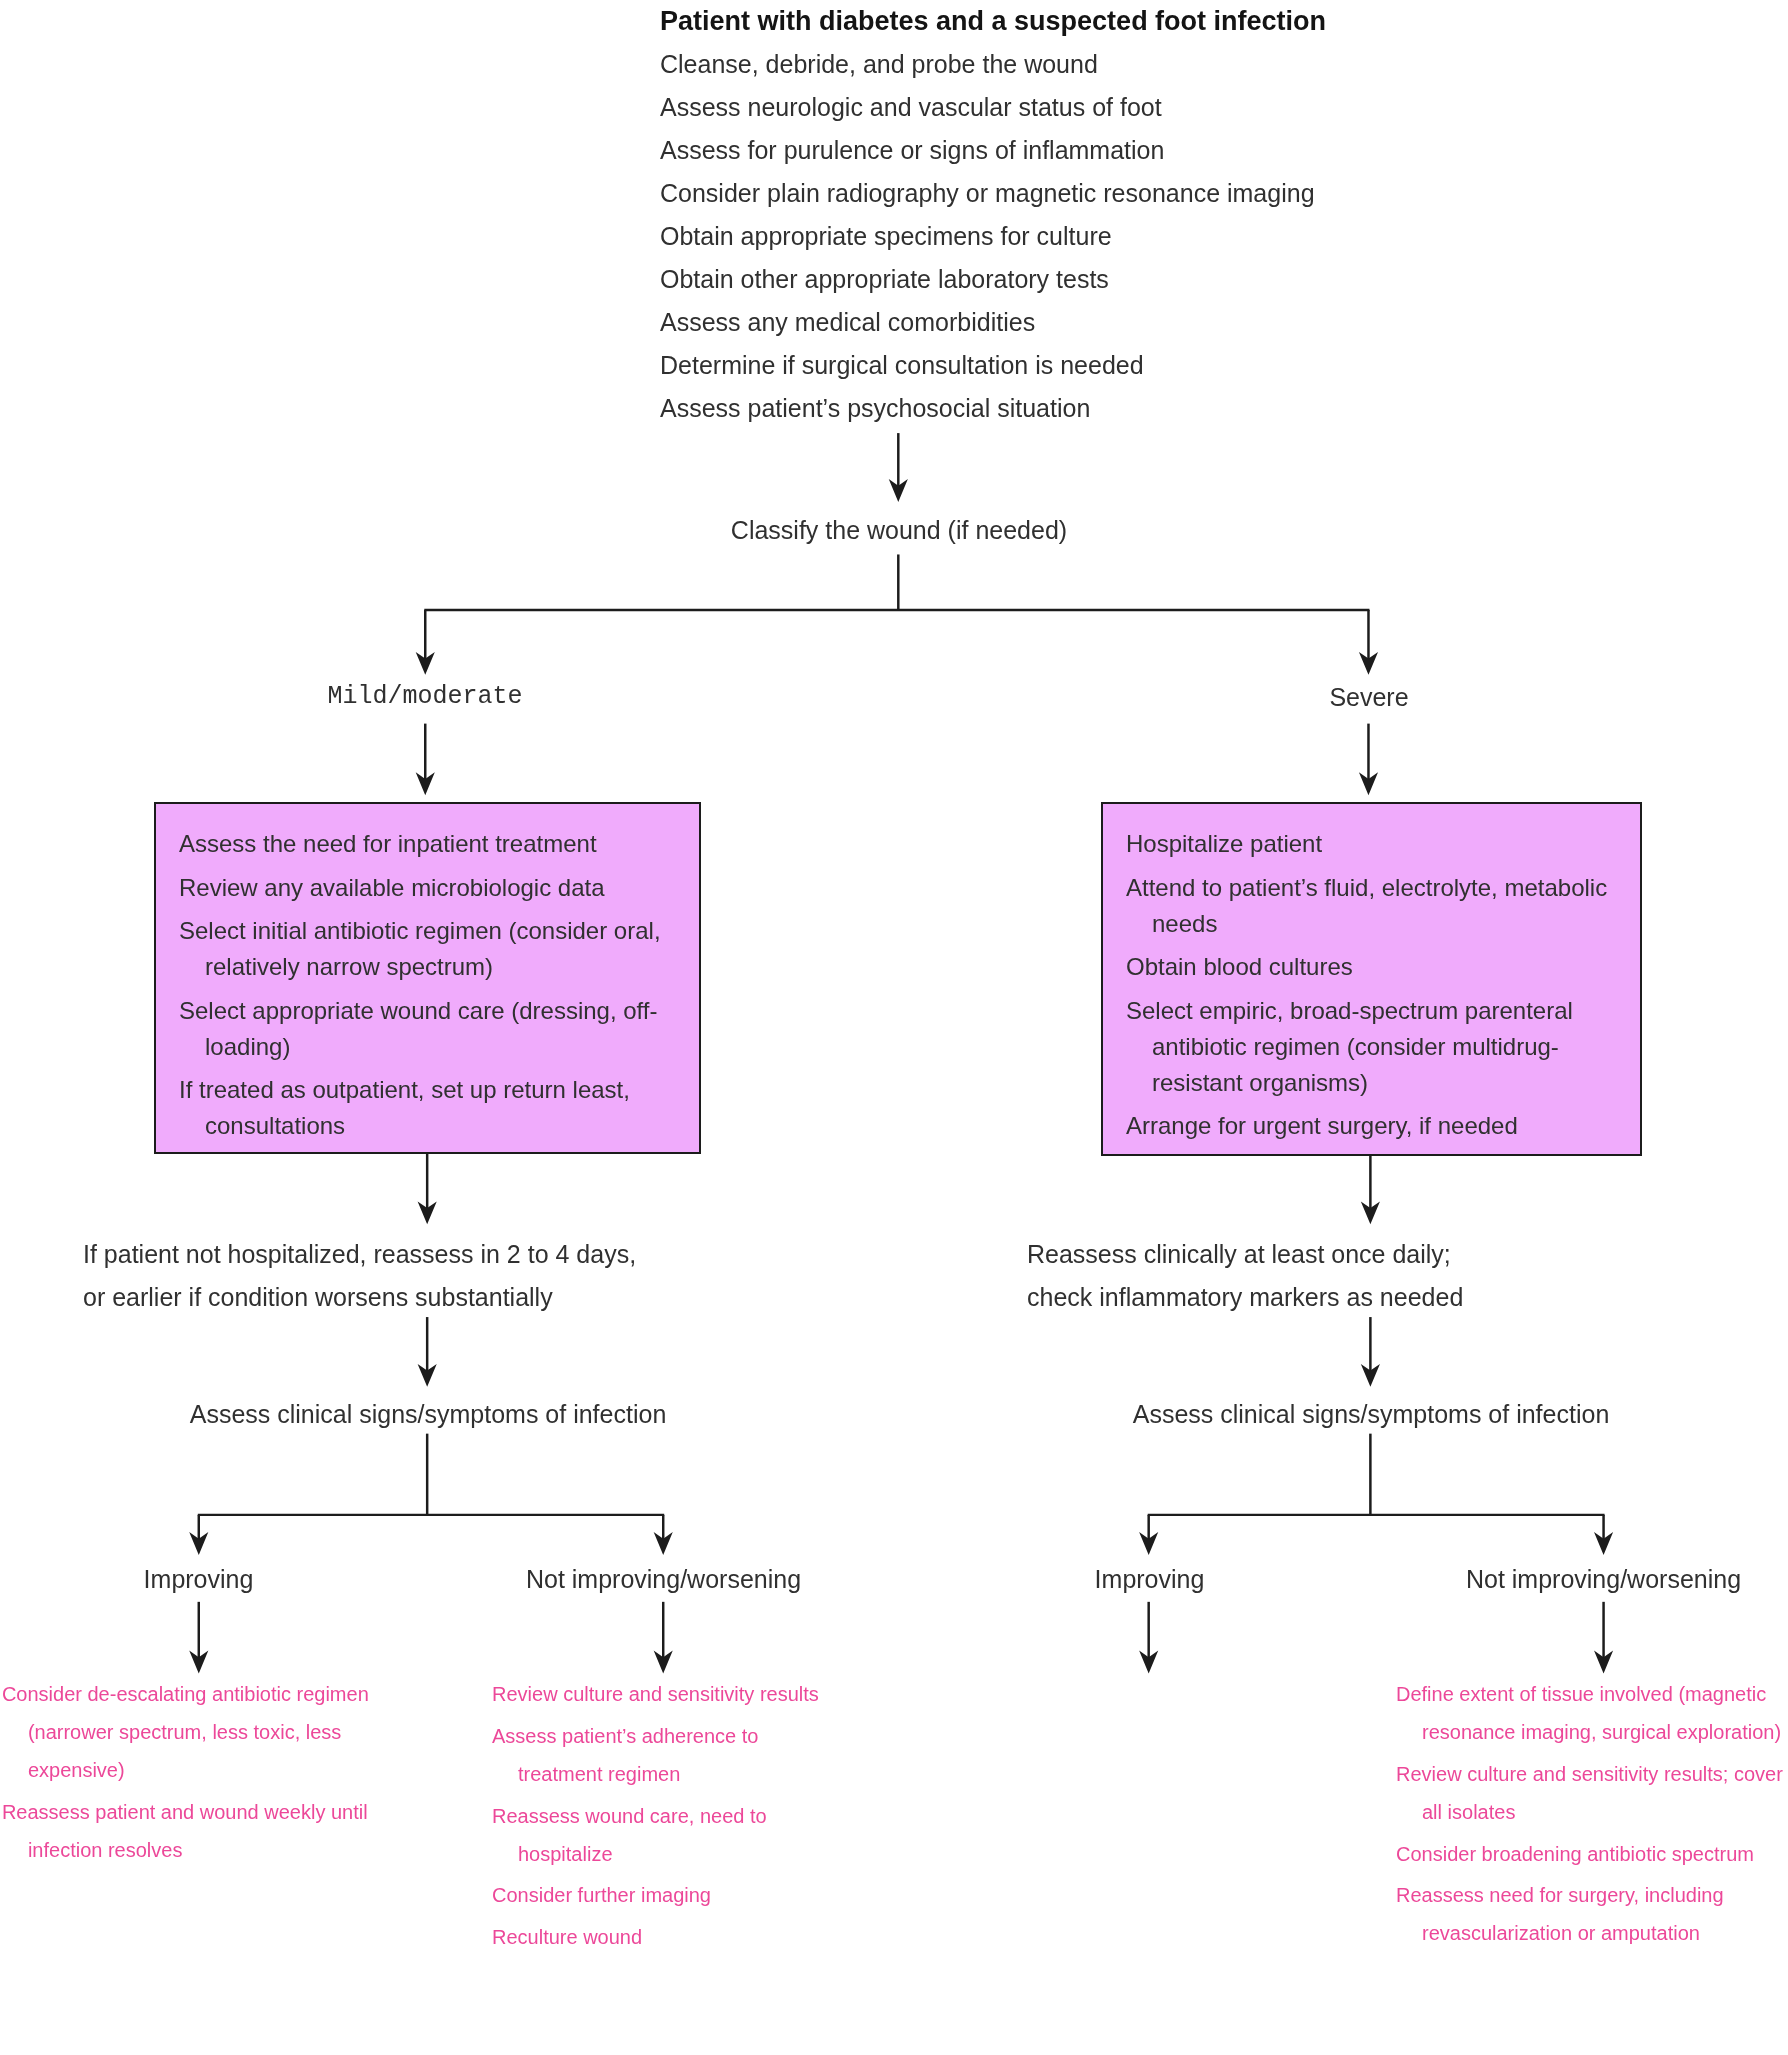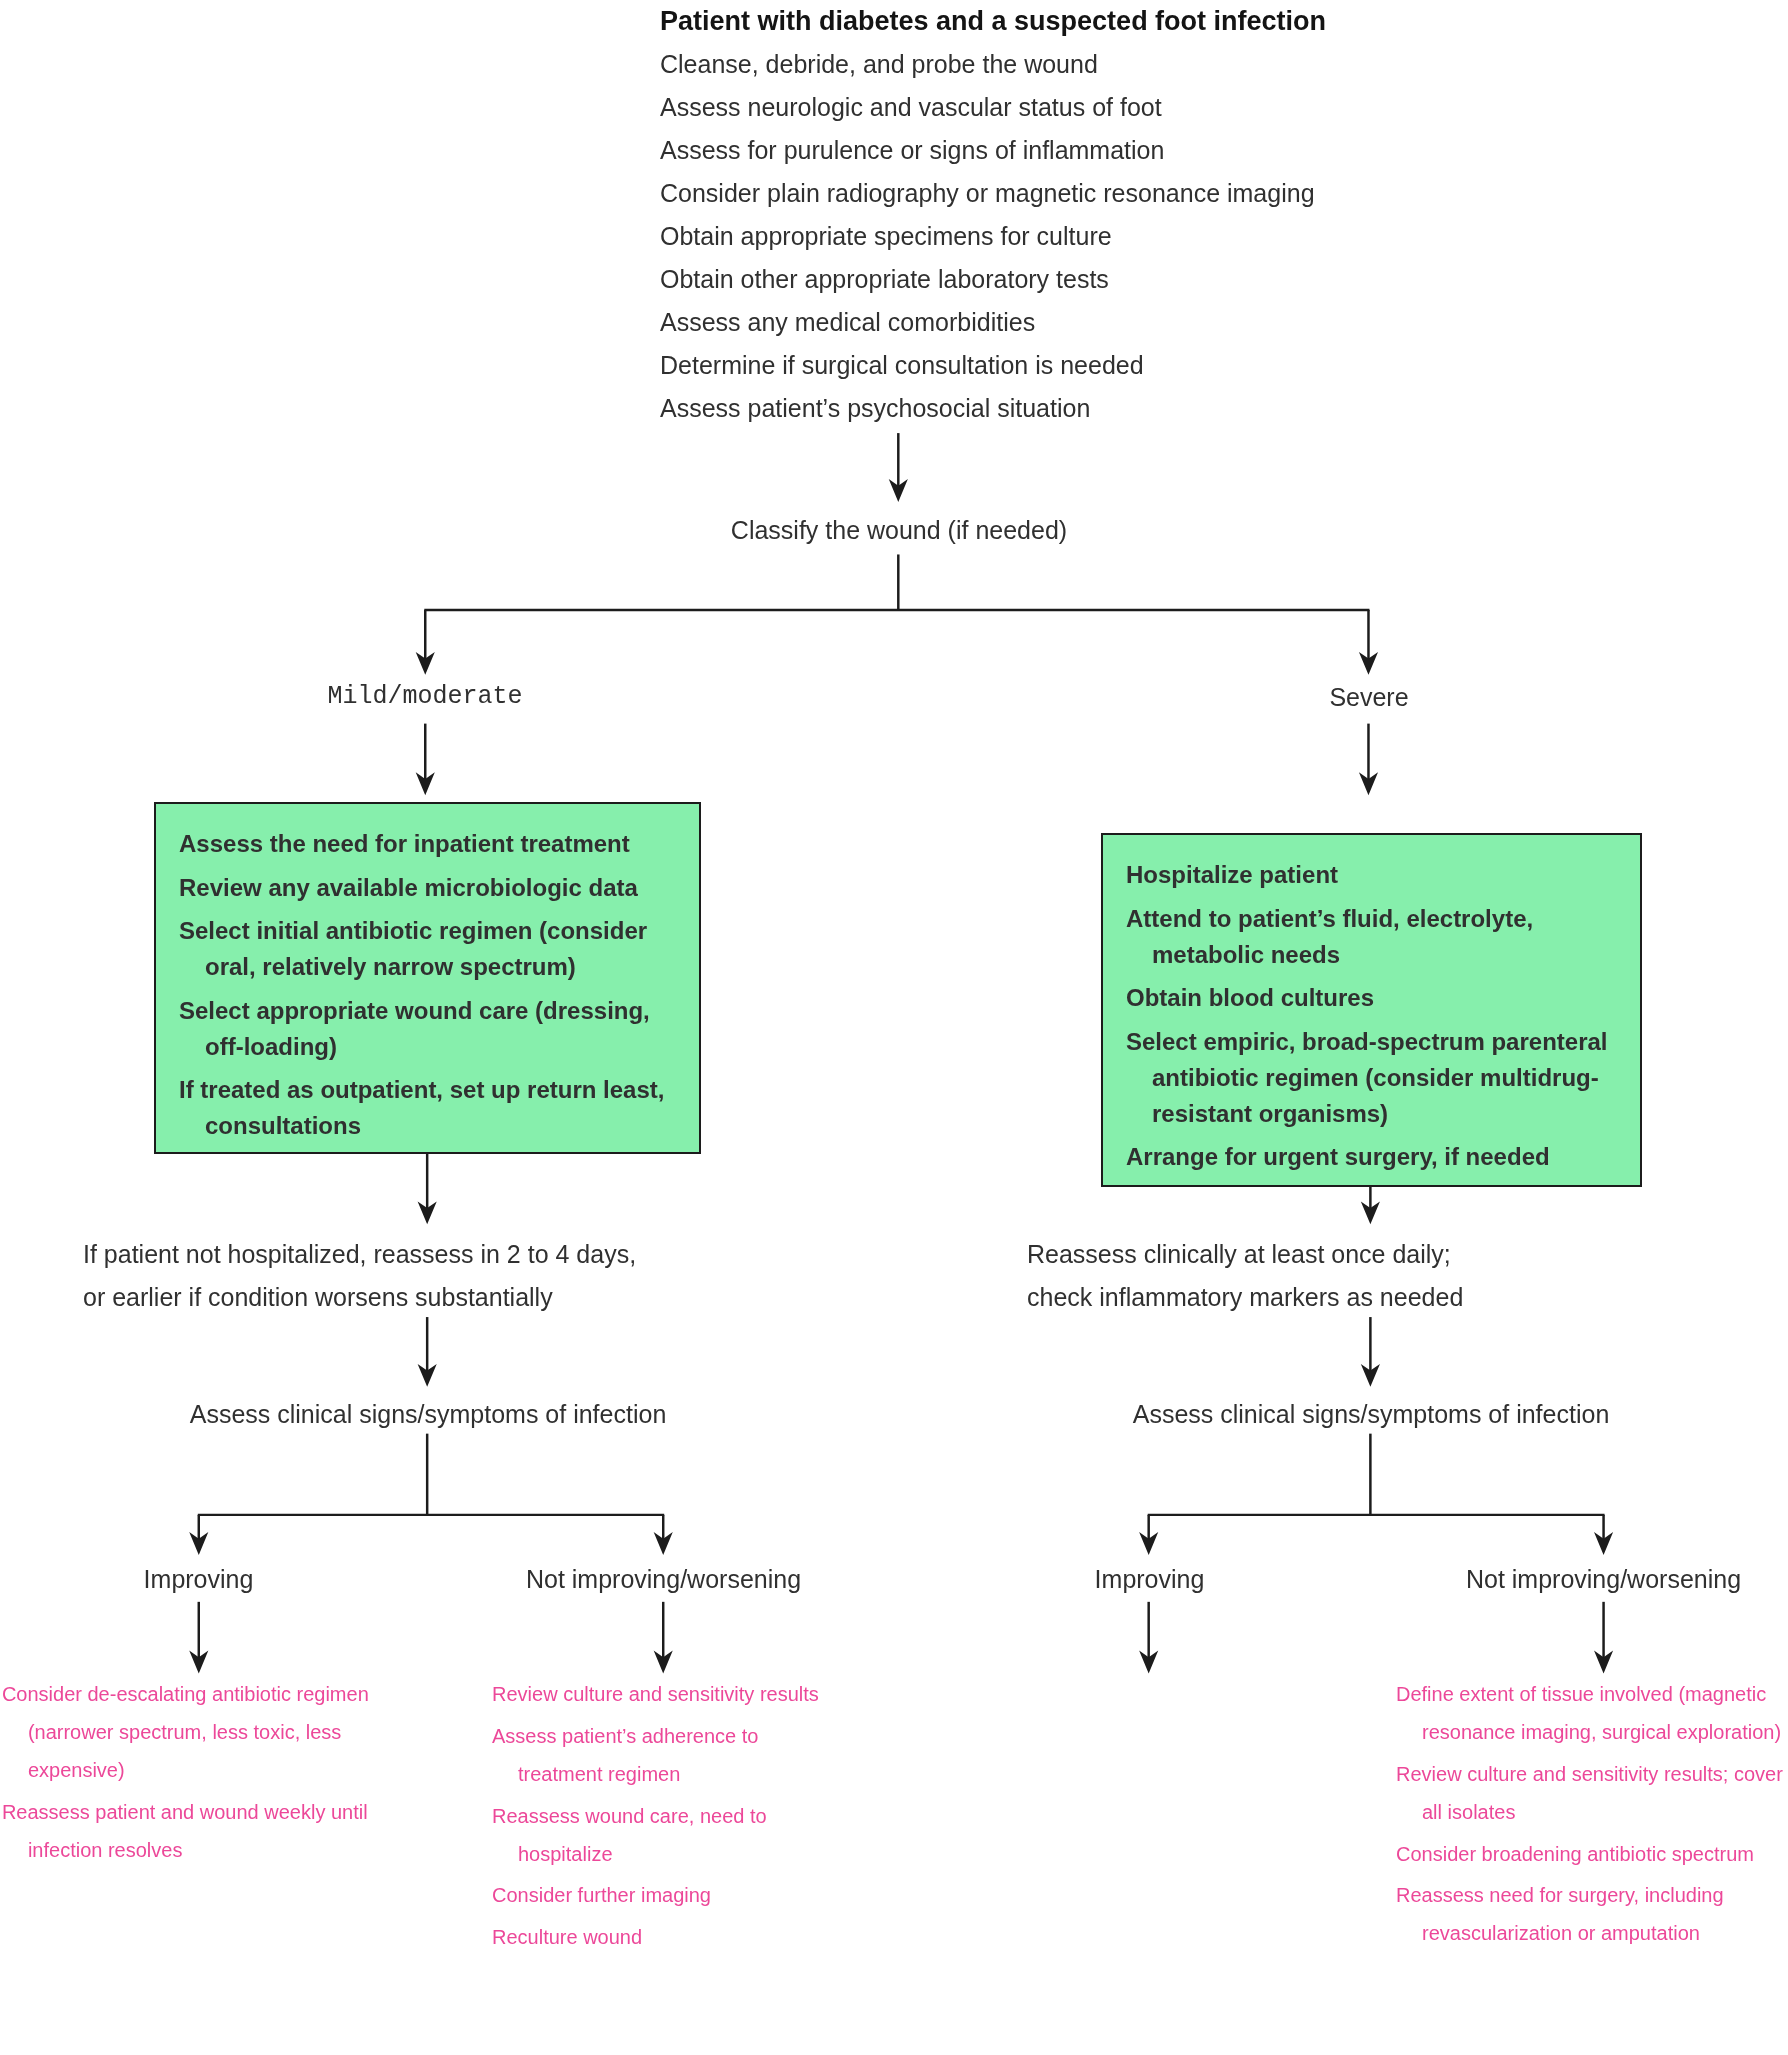--- a/index.html
+++ b/index.html
@@ -19,21 +19,21 @@
   .step-line{
     font-size:25px;line-height:43px;white-space:nowrap;color:#303030;
   }
   .center-label{
     font-size:25px;color:#303030;text-align:center;line-height:32.5px;
   }
   .branch-label{
     font-size:25px;color:#303030;text-align:center;line-height:32.5px;
   }
   .decision-box{
-    border:2.9px solid #1c1c1c;background:#86efac;box-sizing:border-box;font-weight:bold;
+    border:2.9px solid #1c1c1c;background:#f0abfc;box-sizing:border-box;
   }
   .box-inner{padding:22px 9.6px 0 23px;}
   .box-item{
     font-size:24px;line-height:36px;color:#303030;
     padding-left:26px;text-indent:-26px;margin:0 0 7.6px 0;
   }
   .note-line{
     font-size:25px;line-height:43px;color:#303030;
   }
   .leaf-item{
@@ -156,21 +156,21 @@
   <div class="abs decision-box" style="left:154px;top:802px;width:547px;height:352px;">
     <div class="box-inner">
       <div class="box-item">Assess the need for inpatient treatment</div>
       <div class="box-item">Review any available microbiologic data</div>
       <div class="box-item">Select initial antibiotic regimen (consider oral, relatively narrow spectrum)</div>
       <div class="box-item">Select appropriate wound care (dressing, off-loading)</div>
       <div class="box-item">If treated as outpatient, set up return least, consultations</div>
     </div>
   </div>
 
-  <div class="abs decision-box" style="left:1101px;top:802px;width:541px;height:354px;margin-top:31px;">
+  <div class="abs decision-box" style="left:1101px;top:802px;width:541px;height:354px;">
     <div class="box-inner">
       <div class="box-item">Hospitalize patient</div>
       <div class="box-item">Attend to patient’s fluid, electrolyte, metabolic needs</div>
       <div class="box-item">Obtain blood cultures</div>
       <div class="box-item">Select empiric, broad-spectrum parenteral antibiotic regimen (consider multidrug-resistant organisms)</div>
       <div class="box-item">Arrange for urgent surgery, if needed</div>
     </div>
   </div>
 
   <div class="abs" style="left:83px;top:1233px;width:688px;">

